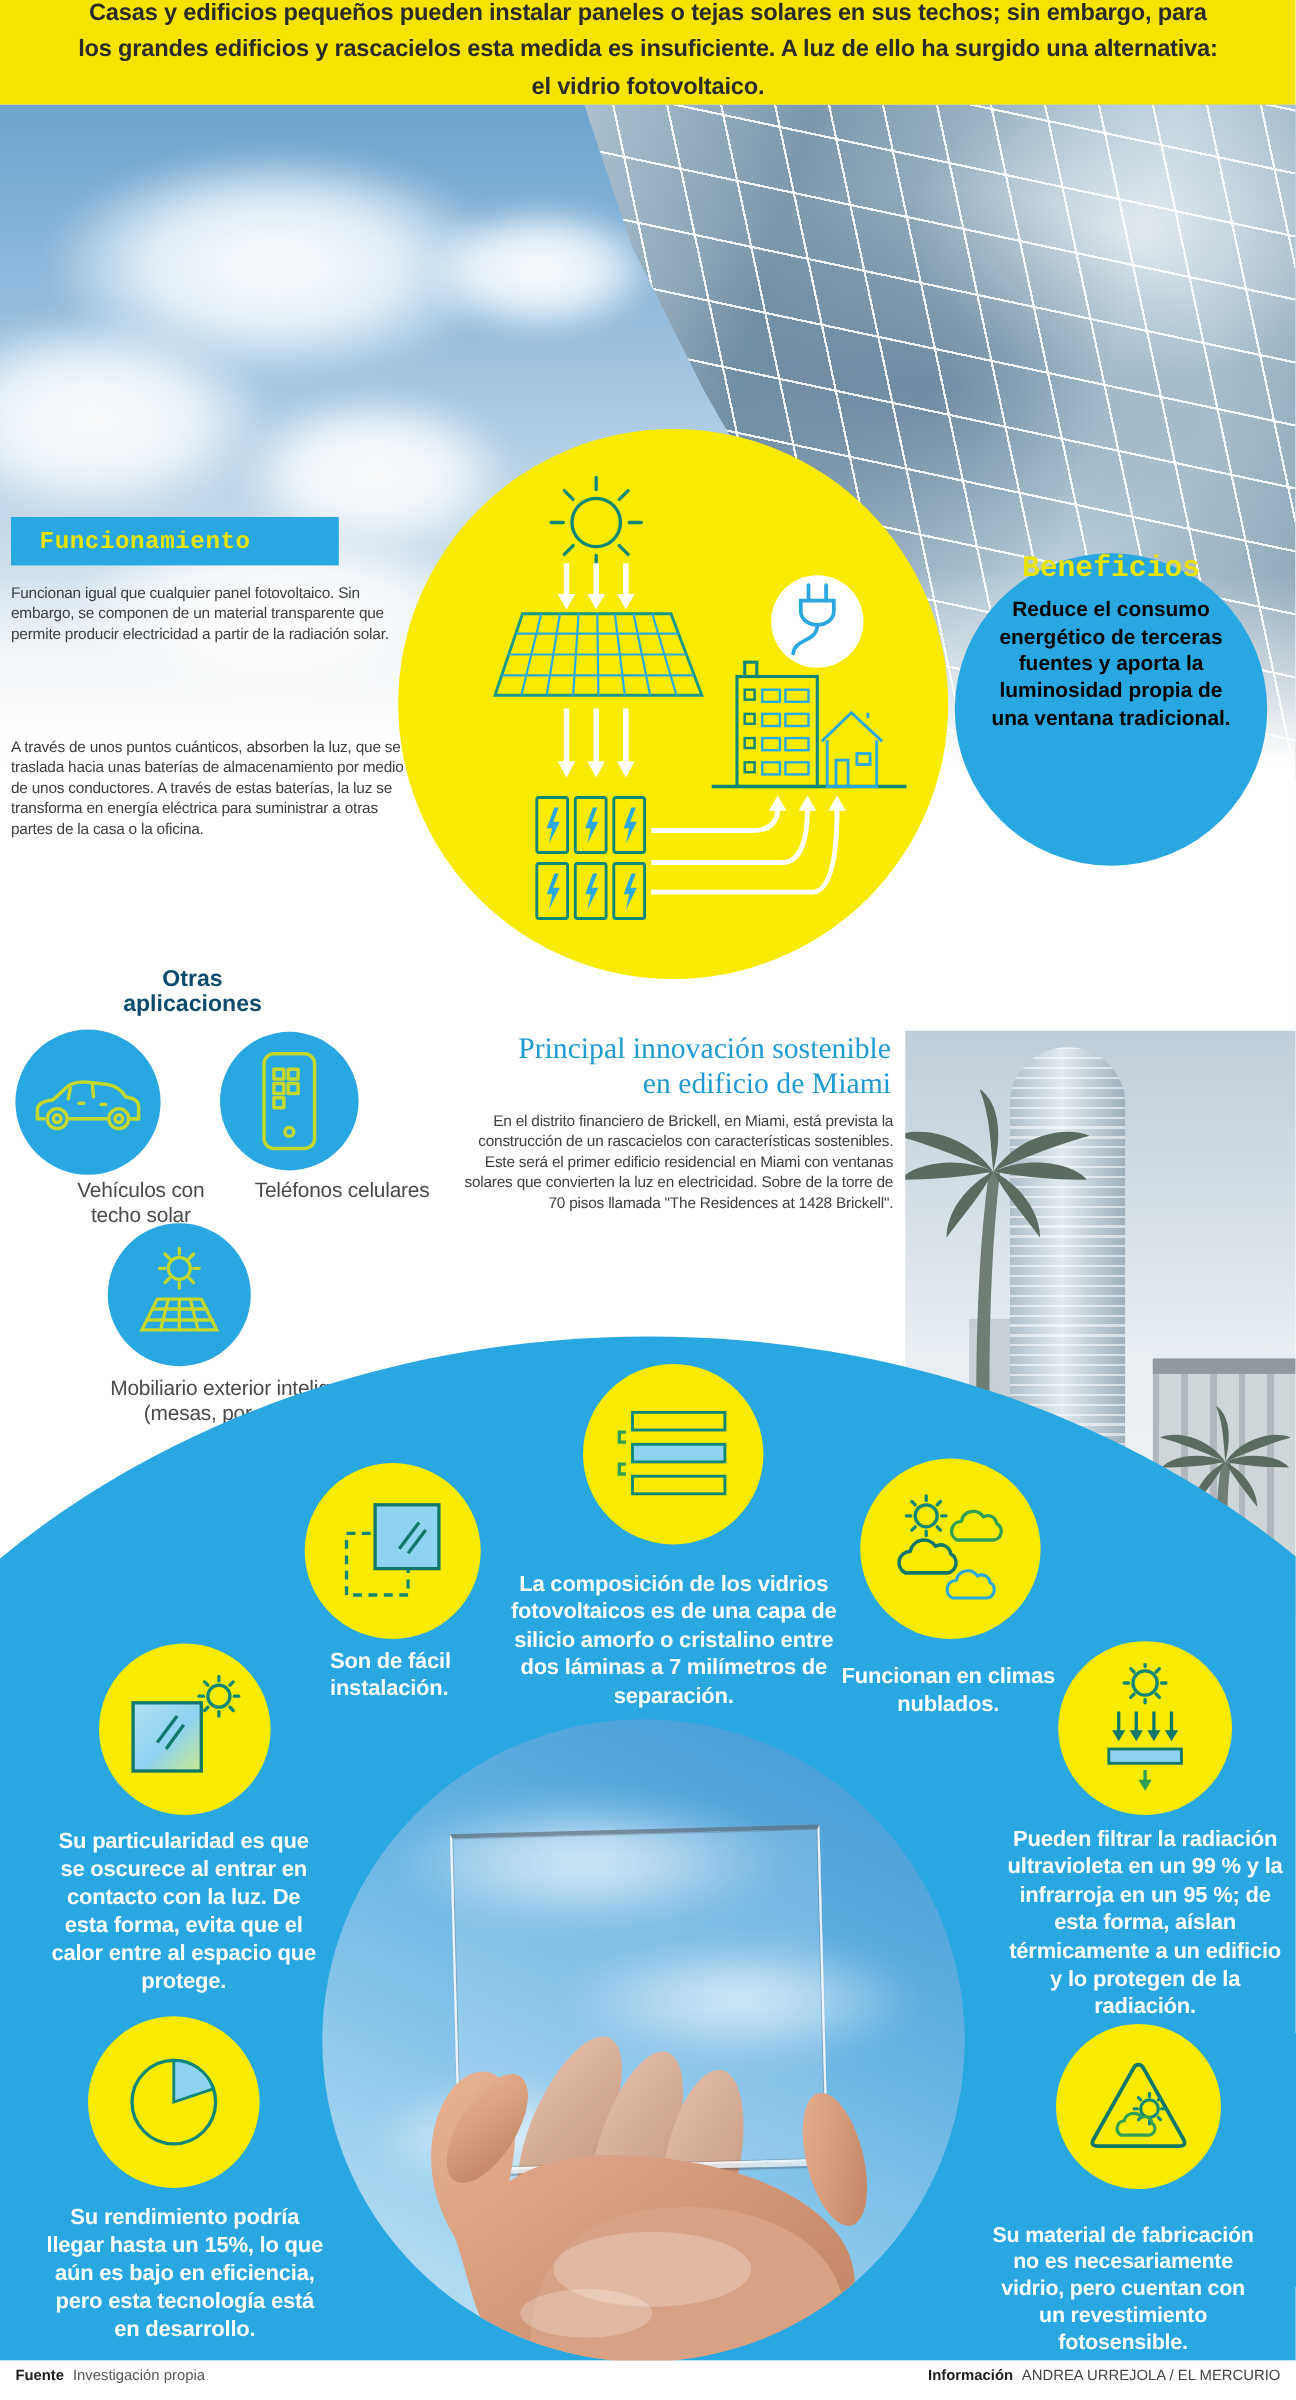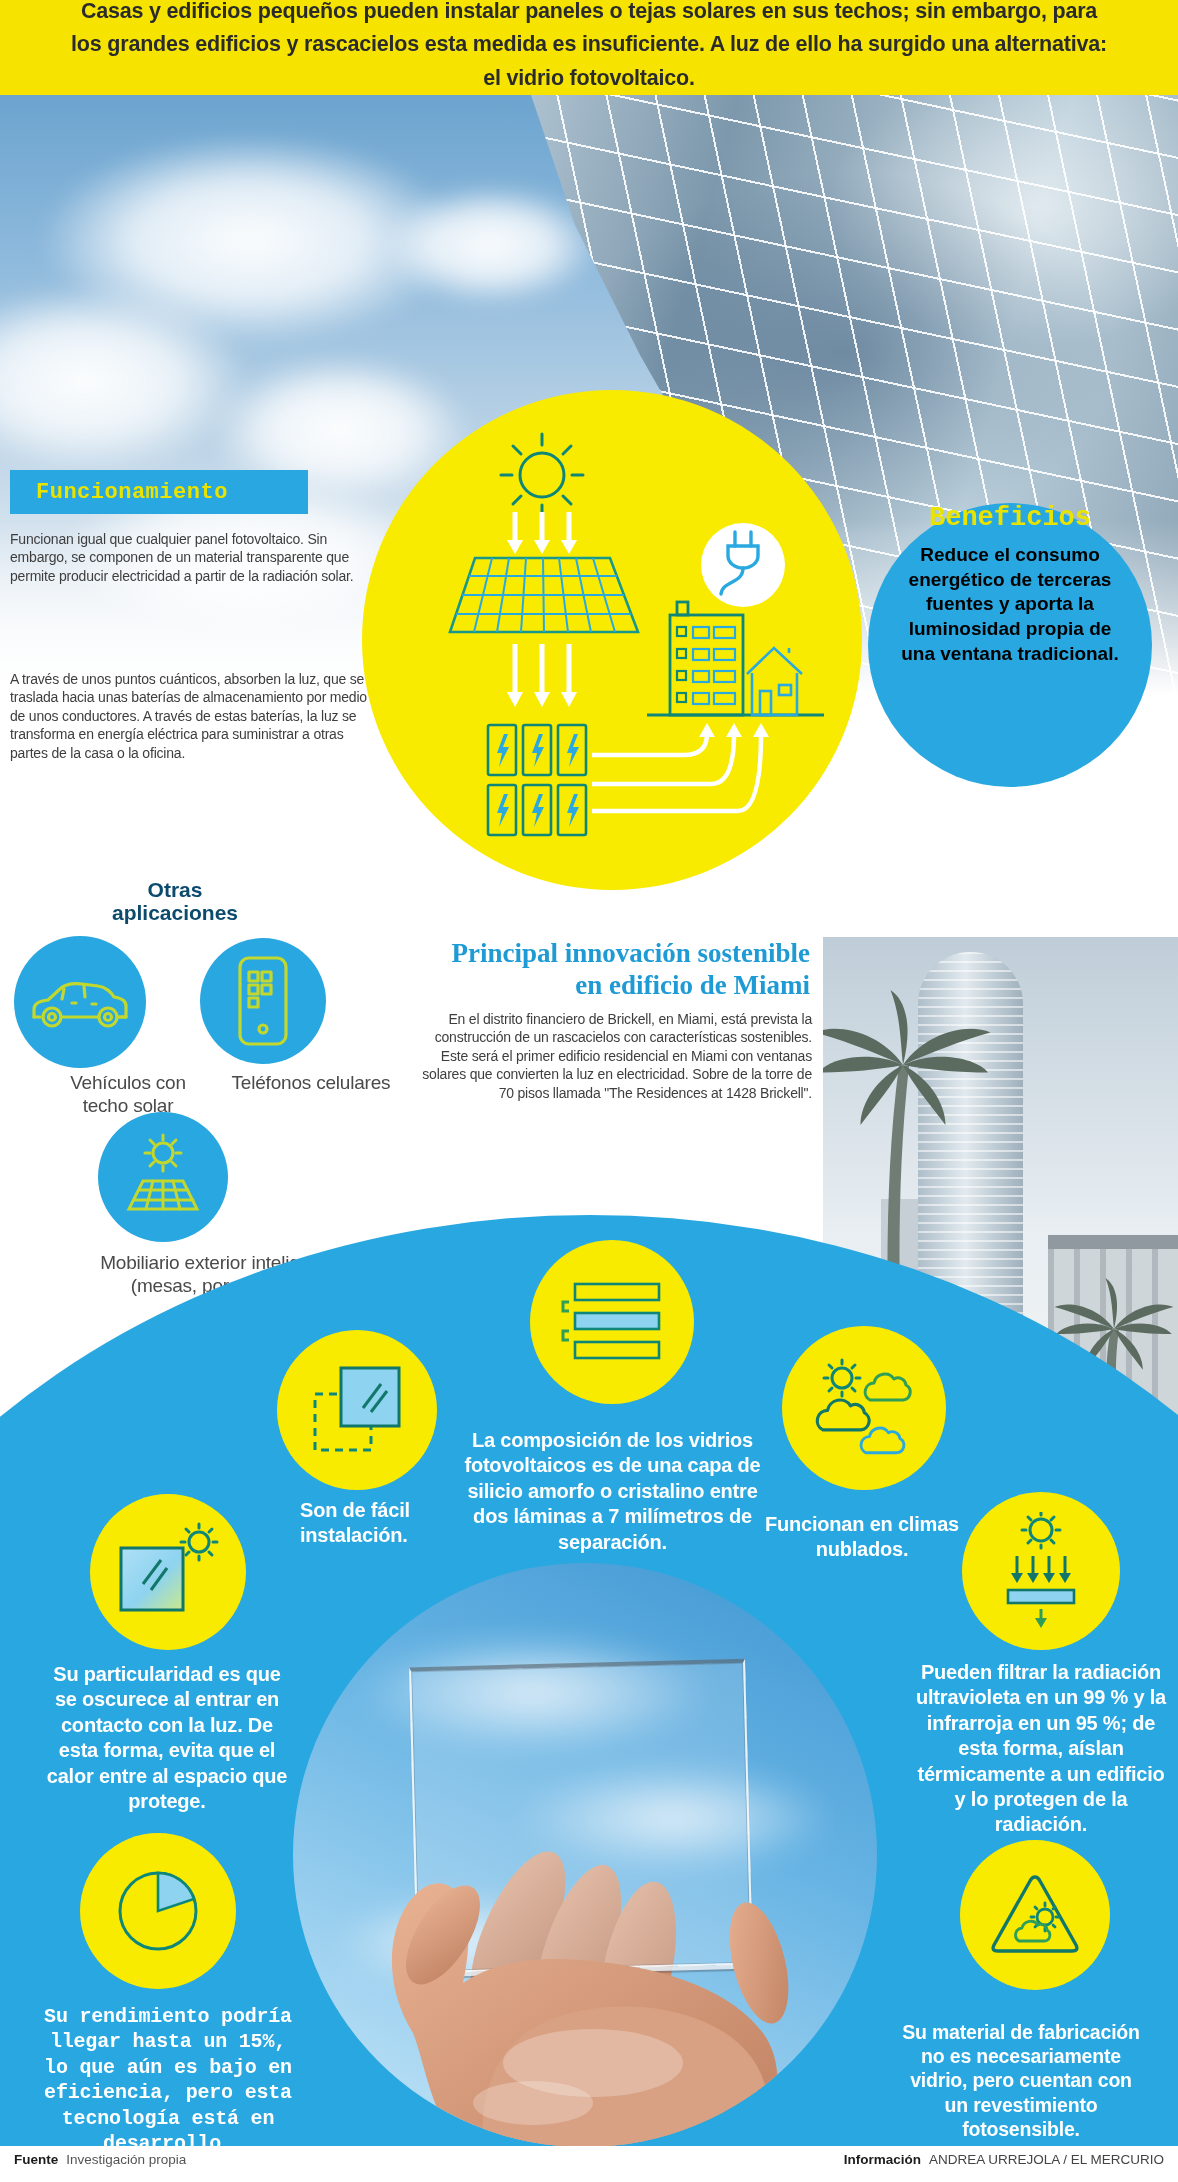--- a/index.html
+++ b/index.html
@@ -63,21 +63,21 @@
   .c-car{left:14px;top:936px;width:132px;height:132px;}
   .c-phone{left:200px;top:938px;width:126px;height:126px;}
   .c-table{left:98px;top:1112px;width:130px;height:130px;}
   .app-label{color:#4a4a4a;font-size:19px;line-height:1.2;text-align:center;z-index:3;letter-spacing:-0.2px;padding-left:48px;}
   .lbl-car{left:0px;top:1072px;width:160px;}
   .lbl-phone{left:168px;top:1072px;width:190px;}
   .lbl-table{left:25px;top:1252px;width:290px;}
 
   
   .miami-title{left:400px;top:938px;width:410px;text-align:right;z-index:3;
-               font-family:"Liberation Serif",serif;font-weight:bold;font-size:27px;
+               font-family:"Liberation Serif",serif;font-weight:normal;font-size:27px;
                color:var(--headblue);line-height:1.18;}
   .miami-body{left:412px;top:1010px;width:400px;text-align:right;z-index:3;}
   .miamiPhoto{left:823px;top:937px;width:355px;height:533px;z-index:2;overflow:hidden;
               background:linear-gradient(180deg,#bfcdd8 0%,#e8eef2 55%,#f3f5f6 100%);}
   .mtower{position:absolute;left:95px;top:15px;width:105px;height:518px;
           border-radius:52px 52px 6px 6px;
           background:
             repeating-linear-gradient(180deg, rgba(255,255,255,.55) 0 2px, rgba(0,0,0,0) 2px 9px),
             linear-gradient(90deg,#aebec9 0%,#e2eaef 45%,#9fb0bc 100%);}
   .mtower2{position:absolute;left:58px;top:262px;width:44px;height:271px;background:#c6cfd6;}
@@ -97,21 +97,21 @@
   .fc-uv{left:962px;top:1492px;width:158px;height:158px;}
   .fc-pie{left:80px;top:1833px;width:156px;height:156px;}
   .fc-tri{left:960px;top:1840px;width:150px;height:150px;}
   .fact-text{color:#fff;font-weight:bold;font-size:20px;line-height:1.27;text-align:center;
              z-index:5;letter-spacing:-0.2px;}
   .ft-comp{left:455px;top:1428px;width:315px;}
   .ft-inst{left:300px;top:1498px;width:150px;text-align:left;}
   .ft-nub{left:762px;top:1512px;width:200px;}
   .ft-part{left:42px;top:1662px;width:250px;}
   .ft-uv{left:912px;top:1660px;width:258px;}
-  .ft-pie{left:38px;top:2004px;width:260px;font-family:Liberation Mono, monospace;}
+  .ft-pie{left:38px;top:2004px;width:260px;}
   .ft-tri{left:902px;top:2020px;width:238px;font-size:19.5px;line-height:1.24;}
 
   
   .handPhoto{left:293px;top:1563px;width:584px;height:584px;z-index:5;overflow:hidden;
              background:linear-gradient(205deg,#3f96d2 0%,#67b4e4 40%,#9fd2f0 75%,#c8e6f8 100%);}
   .hcloud{position:absolute;border-radius:50%;filter:blur(14px);
           background:radial-gradient(closest-side,rgba(255,255,255,.8),rgba(255,255,255,0));}
   .glass{position:absolute;left:120px;top:100px;width:332px;height:300px;transform:rotate(-1.5deg);
          background:rgba(215,233,246,.22);
          border:2px solid rgba(246,249,251,.9);

